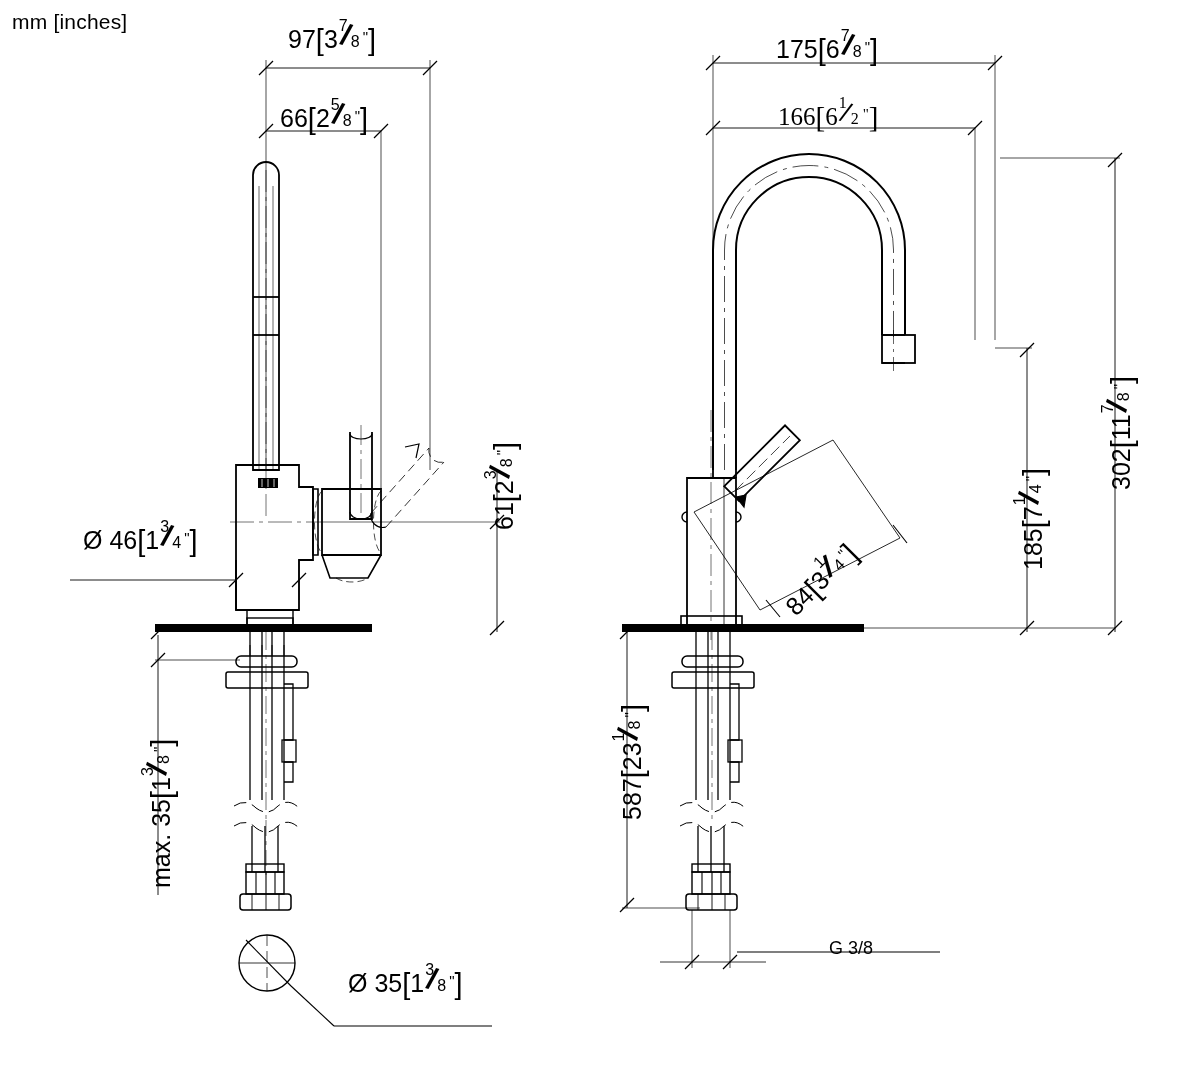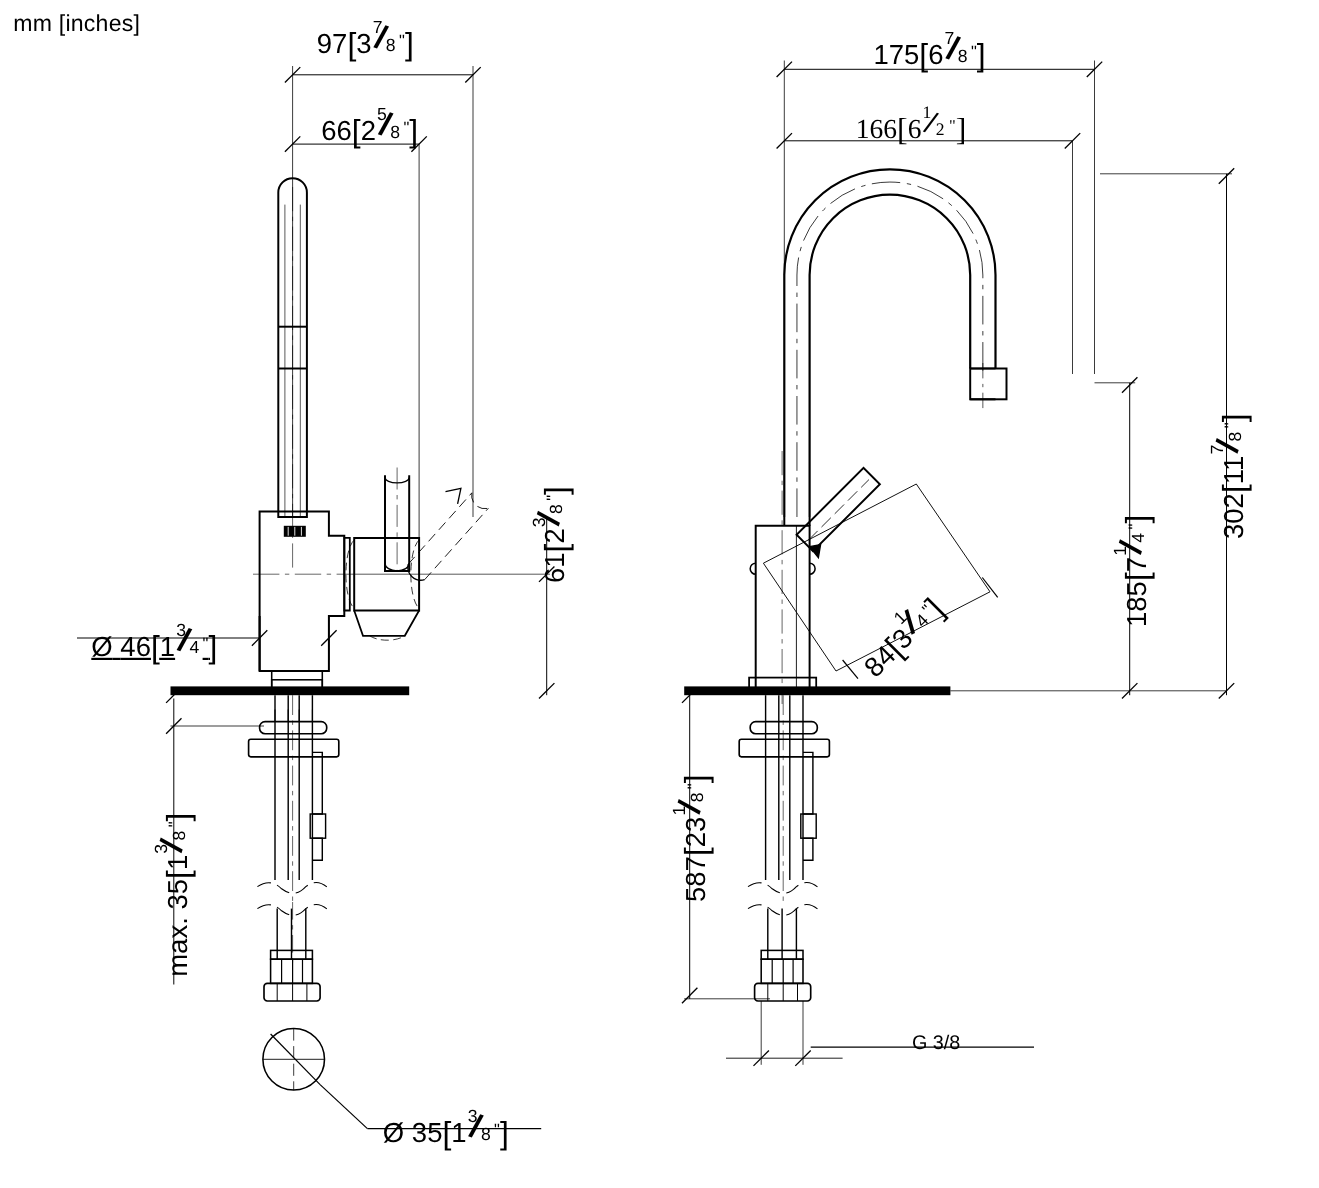--- a/index.html
+++ b/index.html
@@ -270,41 +270,41 @@
       <line x1="660" y1="962" x2="766" y2="962" stroke-width="0.8"></line>
       <use href="#tick" x="692" y="962"></use>
         <use href="#tick" x="730" y="962"></use>
     </g>
   </svg>
 
   <div class="dim" style="left:288px;top:24px;">
     <span class="num">97</span><span class="brk">[</span><span>3</span><span class="frac"><span class="n">7</span><span class="s">/</span><span class="d">8</span></span><span class="qt">"</span><span class="brk">]</span>
   </div>
 
-  <div class="dim" style="left:292px;top:103px;text-align:center;">
+  <div class="dim" style="left:280px;top:103px;text-align:center;">
     <span class="num">66</span><span class="brk">[</span><span>2</span><span class="frac"><span class="n">5</span><span class="s">/</span><span class="d">8</span></span><span class="qt">"</span><span class="brk">]</span>
   </div>
 
   <div class="dim rot90" style="left:489px;top:530px;">
     <span class="num">61</span><span class="brk">[</span><span>2</span><span class="frac"><span class="n">3</span><span class="s">/</span><span class="d">8</span></span><span class="qt">"</span><span class="brk">]</span>
   </div>
 
-  <div class="dim" style="left:83px;top:572px;text-decoration:underline;">
+  <div class="dim" style="left:83px;top:525px;">
     <span>Ø</span>&nbsp;<span class="num">46</span><span class="brk">[</span><span>1</span><span class="frac"><span class="n">3</span><span class="s">/</span><span class="d">4</span></span><span class="qt">"</span><span class="brk">]</span>
   </div>
 
   <div class="dim rot90" style="left:146px;top:888px;">
     <span>max.</span>&nbsp;<span class="num">35</span><span class="brk">[</span><span>1</span><span class="frac"><span class="n">3</span><span class="s">/</span><span class="d">8</span></span><span class="qt">"</span><span class="brk">]</span>
   </div>
 
-  <div class="dim" style="left:348px;top:1014px;">
+  <div class="dim" style="left:348px;top:968px;">
     <span>Ø</span>&nbsp;<span class="num">35</span><span class="brk">[</span><span>1</span><span class="frac"><span class="n">3</span><span class="s">/</span><span class="d">8</span></span><span class="qt">"</span><span class="brk">]</span>
   </div>
 
-  <div class="dim" style="left:794px;top:34px;">
+  <div class="dim" style="left:776px;top:34px;">
     <span class="num">175</span><span class="brk">[</span><span>6</span><span class="frac"><span class="n">7</span><span class="s">/</span><span class="d">8</span></span><span class="qt">"</span><span class="brk">]</span>
   </div>
 
   <div class="dim" style="left:778px;top:101px;font-family:Liberation Serif, serif;">
     <span class="num">166</span><span class="brk">[</span><span>6</span><span class="frac"><span class="n">1</span><span class="s">/</span><span class="d">2</span></span><span class="qt">"</span><span class="brk">]</span>
   </div>
 
   <div class="dim rot90" style="left:1106px;top:490px;">
     <span class="num">302</span><span class="brk">[</span><span>11</span><span class="frac"><span class="n">7</span><span class="s">/</span><span class="d">8</span></span><span class="qt">"</span><span class="brk">]</span>
   </div>

